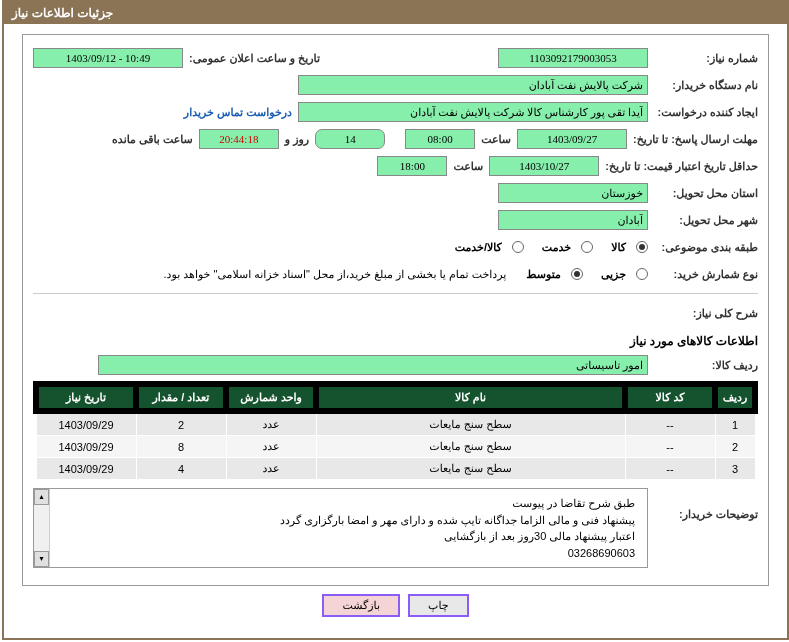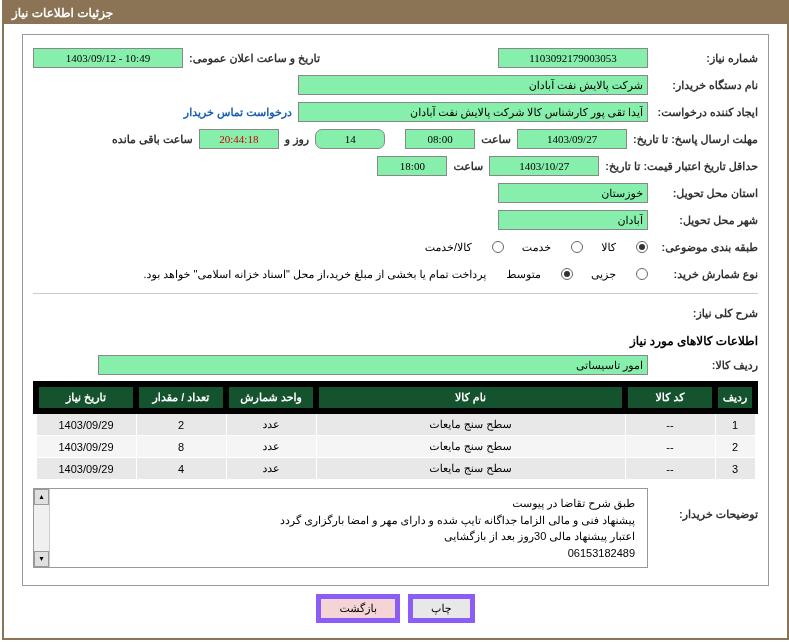--- a/index.html
+++ b/index.html
@@ -8,36 +8,36 @@
 .header-bar { background: #8b7355; color: #fff; padding: 4px 8px; font-weight: bold; font-size: 12px; text-align: left; }
 .content { padding: 10px 18px; position: relative; }
 .content-box { border: 1px solid #999; padding: 12px 10px; background: #fff; margin-bottom: 6px; }
 .form-row { display: flex; align-items: center; margin-bottom: 5px; min-height: 22px; }
 .label { font-weight: bold; color: #333; white-space: nowrap; padding-left: 6px; min-width: 110px; text-align: right; }
 .label-small { font-weight: bold; color: #333; white-space: nowrap; padding: 0 6px; }
 .text-input { border: 1px solid #888; background: #86efac; padding: 2px 4px; font-family: Tahoma; font-size: 11px; height: 20px; text-align: center; direction: ltr; }
 .text-input.rtl { text-align: right; direction: rtl; }
 .link-blue { color: #1a5fb4; text-decoration: none; font-weight: bold; padding-right: 6px; }
 .radio-row { display: flex; align-items: center; gap: 18px; }
-.radio-item { display: flex; align-items: flex-start; gap: 20px; font-weight: normal; }
+.radio-item { display: flex; align-items: flex-start; gap: 10px; font-weight: bold; }
 .radio-dot { width: 12px; height: 12px; border: 1px solid #666; border-radius: 50%; display: inline-flex; align-items: center; justify-content: center; background: #fff; }
 .radio-dot.checked::after { content: ""; width: 6px; height: 6px; background: #333; border-radius: 50%; }
 .black-text { color: #000; }
 .section-title { font-weight: bold; color: #000; margin: 10px 0 6px 0; font-size: 12px; }
 .wide-input { width: 550px; }
 table.grid { width: 100%; border-collapse: collapse; margin-top: 4px; }
 table.grid th { background: #14532d; color: #fff; border: 6px solid #000000; padding: 4px; font-weight: bold; font-size: 11px; text-align: center; }
 table.grid td { background: #e8e8e8; border: 1px solid #fff; padding: 4px; text-align: center; font-size: 11px; }
 table.grid tr.alt td { background: #f5f5f5; }
 .notes-box { border: 1px solid #999; padding: 6px 8px; background: #fff; min-height: 70px; font-size: 11px; line-height: 1.5; text-align: right; position: relative; flex: 1; }
 .notes-scroll { position: absolute; left: 0; top: 0; width: 16px; height: 100%; background: #f0f0f0; border-right: 1px solid #ccc; display: flex; flex-direction: column; }
 .scroll-btn { height: 16px; background: #e0e0e0; border: 1px solid #999; font-size: 8px; text-align: center; line-height: 14px; }
 .scroll-track { flex: 1; background: #f0f0f0; }
 .button-row { display: flex; justify-content: center; gap: 8px; margin-top: 8px; }
-.btn { border: 5px solid #8b5cf6; padding: 3px 18px; font-family: Tahoma; font-size: 11px; cursor: pointer; }
+.btn { border: 2px solid #8b5cf6; padding: 3px 18px; font-family: Tahoma; font-size: 11px; cursor: pointer; }
 .btn-print { background: #e8e8e8; }
 .btn-back { background: #f4d4d4; }
 .watermark { position: absolute; left: 50%; top: 300px; transform: translate(-50%, -50%); opacity: 0.15; pointer-events: none; z-index: 0; }
 .watermark svg { width: 560px; height: 180px; }
 .form-area { position: relative; z-index: 1; }
 </style>
 </head>
 <body>
 
 <div class="outer-frame">
@@ -200,21 +200,21 @@
         <div class="notes-box">
           <div class="notes-scroll">
             <div class="scroll-btn">▴</div>
             <div class="scroll-track"></div>
             <div class="scroll-btn">▾</div>
           </div>
           <div style="padding-right:4px;padding-left:18px">
             <div>طبق شرح تقاضا در پیوست</div>
             <div>پیشنهاد فنی و مالی الزاما جداگانه تایپ شده و دارای مهر و امضا بارگزاری گردد</div>
             <div>اعتبار پیشنهاد مالی 30روز بعد از بازگشایی</div>
-            <div>06153182489</div>
+            <div>03268690603</div>
           </div>
         </div>
       </div>
 
     </div>
 
     <div class="button-row">
       <button class="btn btn-print">چاپ</button>
       <button class="btn btn-back">بازگشت</button>
     </div>

